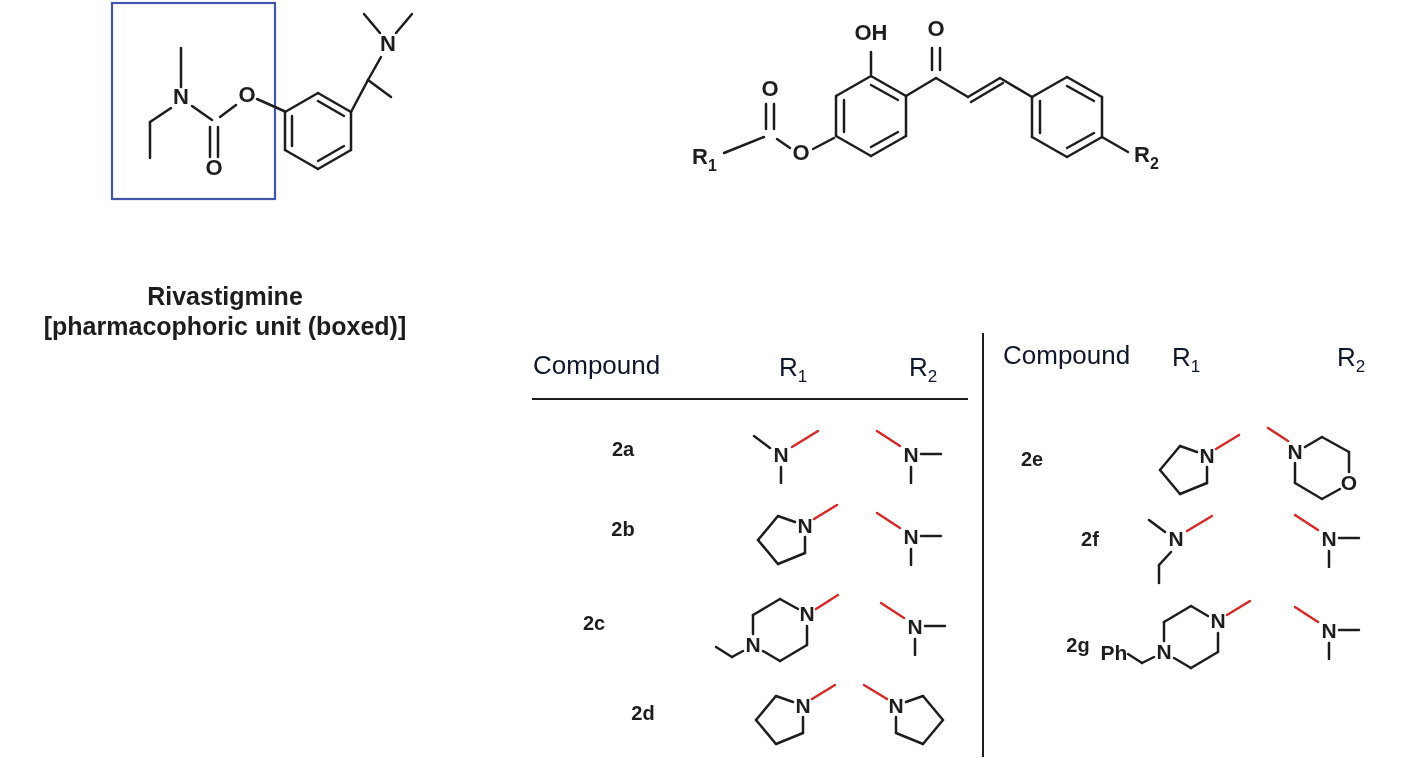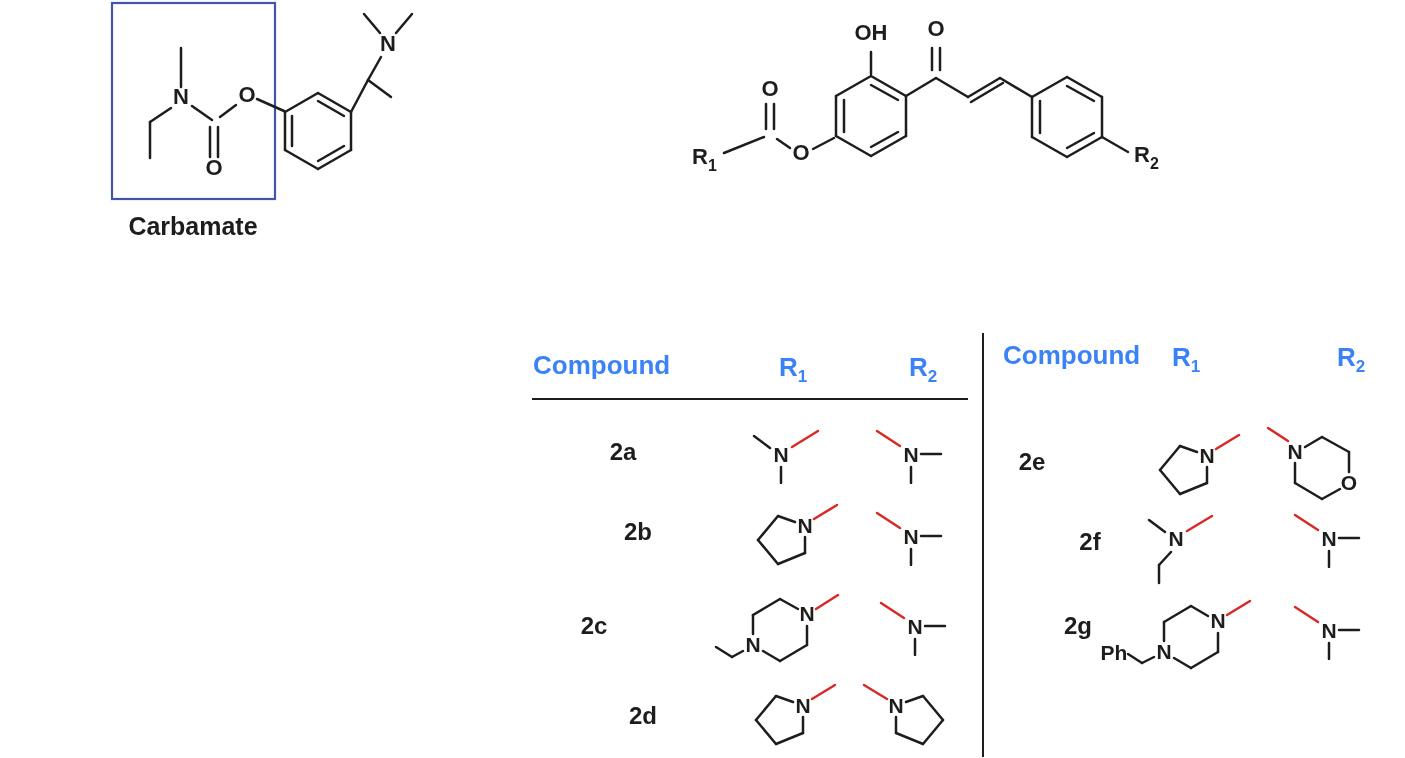--- a/index.html
+++ b/index.html
@@ -1,22 +1,22 @@
 <!DOCTYPE html>
 <html style="--bond: #1d1d1b; --red: #d62a28; --box: #4355a8;"><head>
 <meta charset="utf-8">
 <style>
   *{margin:0;padding:0;box-sizing:border-box}
   html,body{background:#ffffff}
   body{width:1405px;height:758px;position:relative;font-family:"Liberation Sans",sans-serif;color:#1d1d1b;overflow:hidden}
   #canvas{position:relative;width:1405px;height:758px;background:#fff}
   .abs{position:absolute}
   .lbl{font-weight:bold;font-size:25px;text-align:center;color:#1d1d1b}
-  .hdr{font-weight:bold;font-size:26px;color:#3b82f6}
-  .cid{font-weight:bold;font-size:24px;text-align:center;color:#1d1d1b}
+  .hdr{font-weight:normal;font-size:26px;color:#0f172a}
+  .cid{font-weight:bold;font-size:20px;text-align:center;color:#1d1d1b}
   sub{font-size:17px}
   .rule{background:var(--bond,#1d1d1b)}
   svg line{stroke:var(--bond,#1d1d1b);stroke-width:2.5;stroke-linecap:round;fill:none}
   svg line.r{stroke:var(--red,#d62a28)}
   svg rect.box{fill:none;stroke:var(--box,#4355a8);stroke-width:2.2}
   svg text{font-family:"Liberation Sans",sans-serif;font-weight:bold;font-size:22px;fill:var(--bond,#1d1d1b);text-anchor:middle}
   svg text.ts{text-anchor:start}
   svg .sub{font-size:16px}
   .struct svg text{font-size:21px}
 </style>
@@ -54,21 +54,22 @@
       <line x1="268" y1="80" x2="281" y2="57"></line>
       <line x1="280" y1="33" x2="264" y2="14"></line>
       <line x1="296" y1="33" x2="312" y2="14"></line>
     </g>
     <text x="81" y="104">N</text>
     <text x="114" y="175">O</text>
     <text x="147" y="102">O</text>
     <text x="288" y="51">N</text>
   </svg>
 
-  <div class="abs lbl" style="left:93px;top:212px;width:200px">Carbamate</div>
+  <div class="abs lbl" style="left:0;top:282px;width:450px">Rivastigmine</div>
+  <div class="abs lbl" style="left:0;top:312px;width:450px">[pharmacophoric unit (boxed)]</div>
 
   <svg class="abs" style="left:660px;top:2px" width="560" height="200" viewBox="0 0 560 200">
     <g>
       <line x1="64" y1="151" x2="104" y2="135"></line>
       <line x1="106" y1="102" x2="106" y2="127"></line>
       <line x1="114" y1="102" x2="114" y2="127"></line>
       <line x1="117" y1="137" x2="130" y2="146"></line>
       <line x1="153" y1="147" x2="174" y2="136"></line>
     </g>
     <g>
@@ -131,21 +132,21 @@
         <line x1="33" y1="45" x2="33" y2="61"></line>
         <text x="33" y="40">N</text>
       </svg></div>
   <div class="abs struct" style="left:868px;top:422px"><svg width="80" height="62" viewBox="0 0 80 62">
         <line class="r" x1="9" y1="9" x2="32" y2="24"></line>
         <line x1="53" y1="32" x2="73" y2="32"></line>
         <line x1="43" y1="45" x2="43" y2="61"></line>
         <text x="43" y="40">N</text>
       </svg></div>
 
-  <div class="abs cid" style="left:578px;top:518px;width:120px">2b</div>
+  <div class="abs cid" style="left:563px;top:518px;width:120px">2b</div>
   <div class="abs struct" style="left:750px;top:500px"><svg width="95" height="75" viewBox="0 0 95 75">
         <line x1="45" y1="22" x2="28" y2="16"></line>
         <line x1="28" y1="16" x2="8" y2="40"></line>
         <line x1="8" y1="40" x2="28" y2="64"></line>
         <line x1="28" y1="64" x2="55" y2="53"></line>
         <line x1="55" y1="53" x2="55" y2="37"></line>
         <line class="r" x1="64" y1="19" x2="87" y2="5"></line>
         <text x="55" y="33">N</text>
       </svg></div>
   <div class="abs struct" style="left:868px;top:504px"><svg width="80" height="62" viewBox="0 0 80 62">
@@ -226,21 +227,21 @@
         <line x1="19" y1="57" x2="19" y2="75"></line>
         <text x="36" y="38">N</text>
       </svg></div>
   <div class="abs struct" style="left:1286px;top:506px"><svg width="80" height="62" viewBox="0 0 80 62">
         <line class="r" x1="9" y1="9" x2="32" y2="24"></line>
         <line x1="53" y1="32" x2="73" y2="32"></line>
         <line x1="43" y1="45" x2="43" y2="61"></line>
         <text x="43" y="40">N</text>
       </svg></div>
 
-  <div class="abs cid" style="left:1018px;top:612px;width:120px">2g</div>
+  <div class="abs cid" style="left:1018px;top:634px;width:120px">2g</div>
   <div class="abs struct" style="left:1098px;top:592px"><svg width="175" height="85" viewBox="0 0 175 85">
         <line x1="30" y1="62" x2="44" y2="71"></line>
         <line x1="44" y1="71" x2="56" y2="65"></line>
         <line x1="66" y1="30" x2="66" y2="49"></line>
         <line x1="93" y1="14" x2="66" y2="30"></line>
         <line x1="93" y1="14" x2="110" y2="24"></line>
         <line x1="120" y1="60" x2="120" y2="41"></line>
         <line x1="93" y1="76" x2="120" y2="60"></line>
         <line x1="76" y1="66" x2="93" y2="76"></line>
         <line class="r" x1="129" y1="23" x2="152" y2="9"></line>

